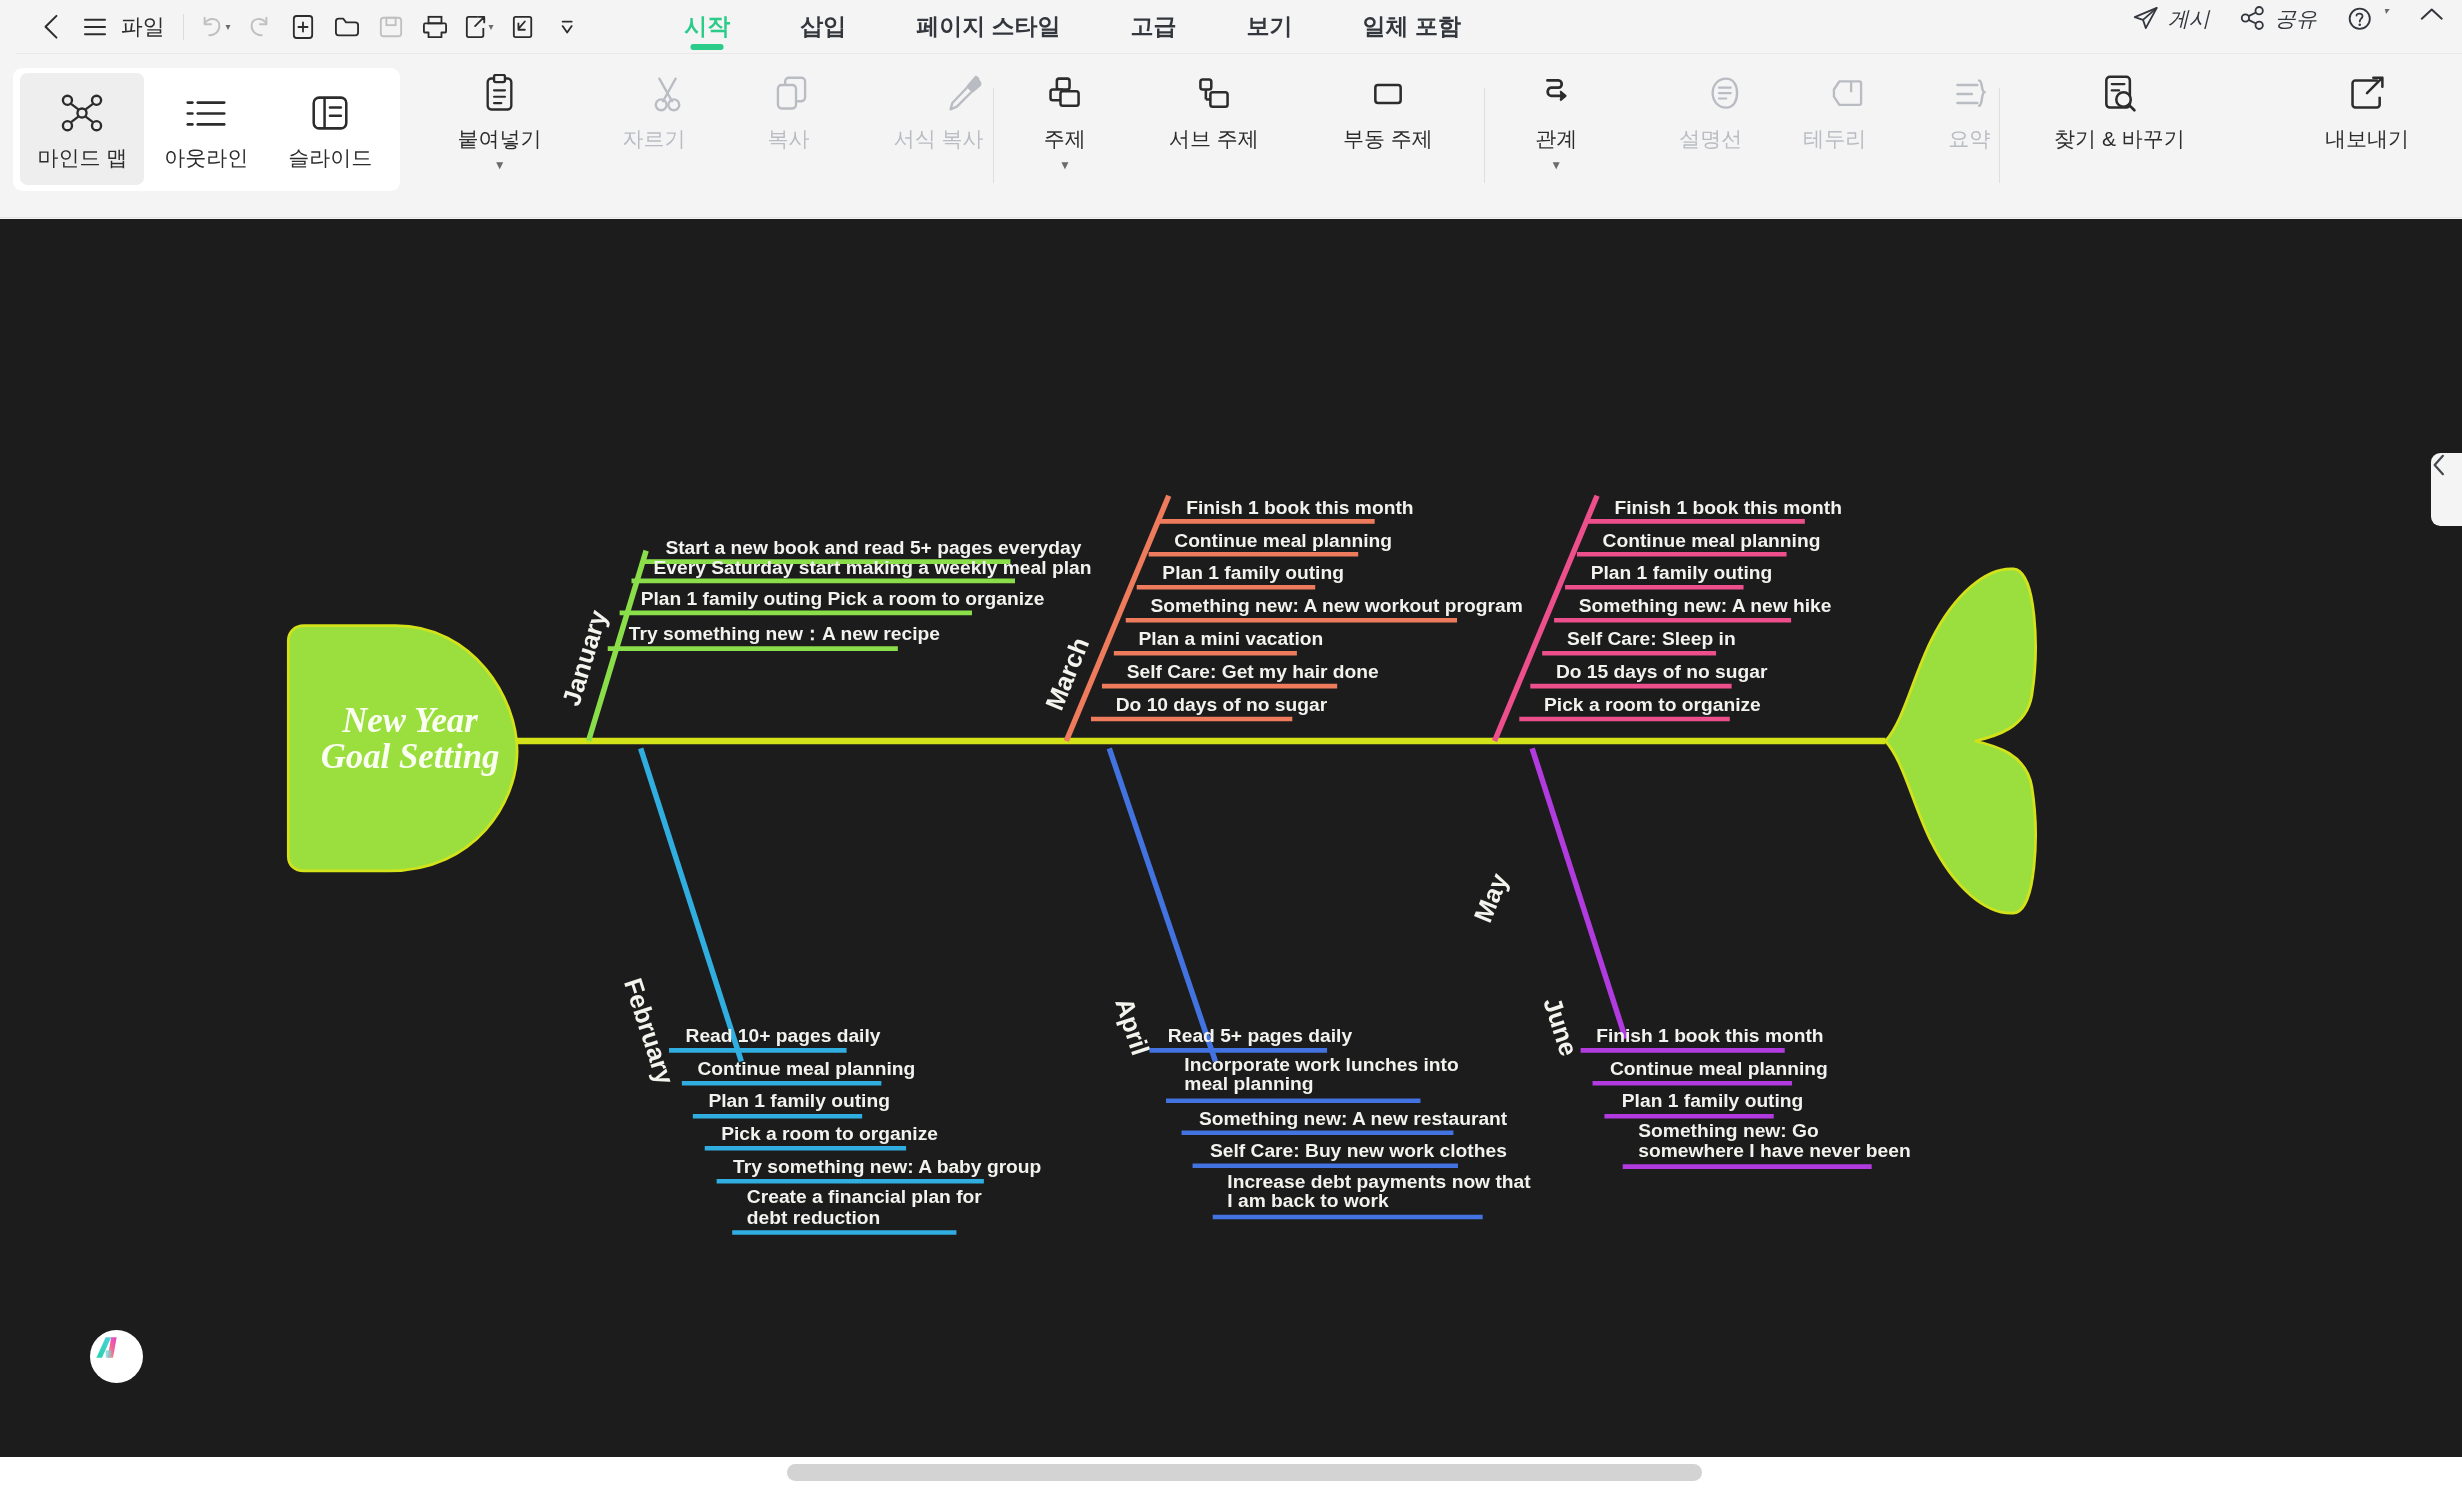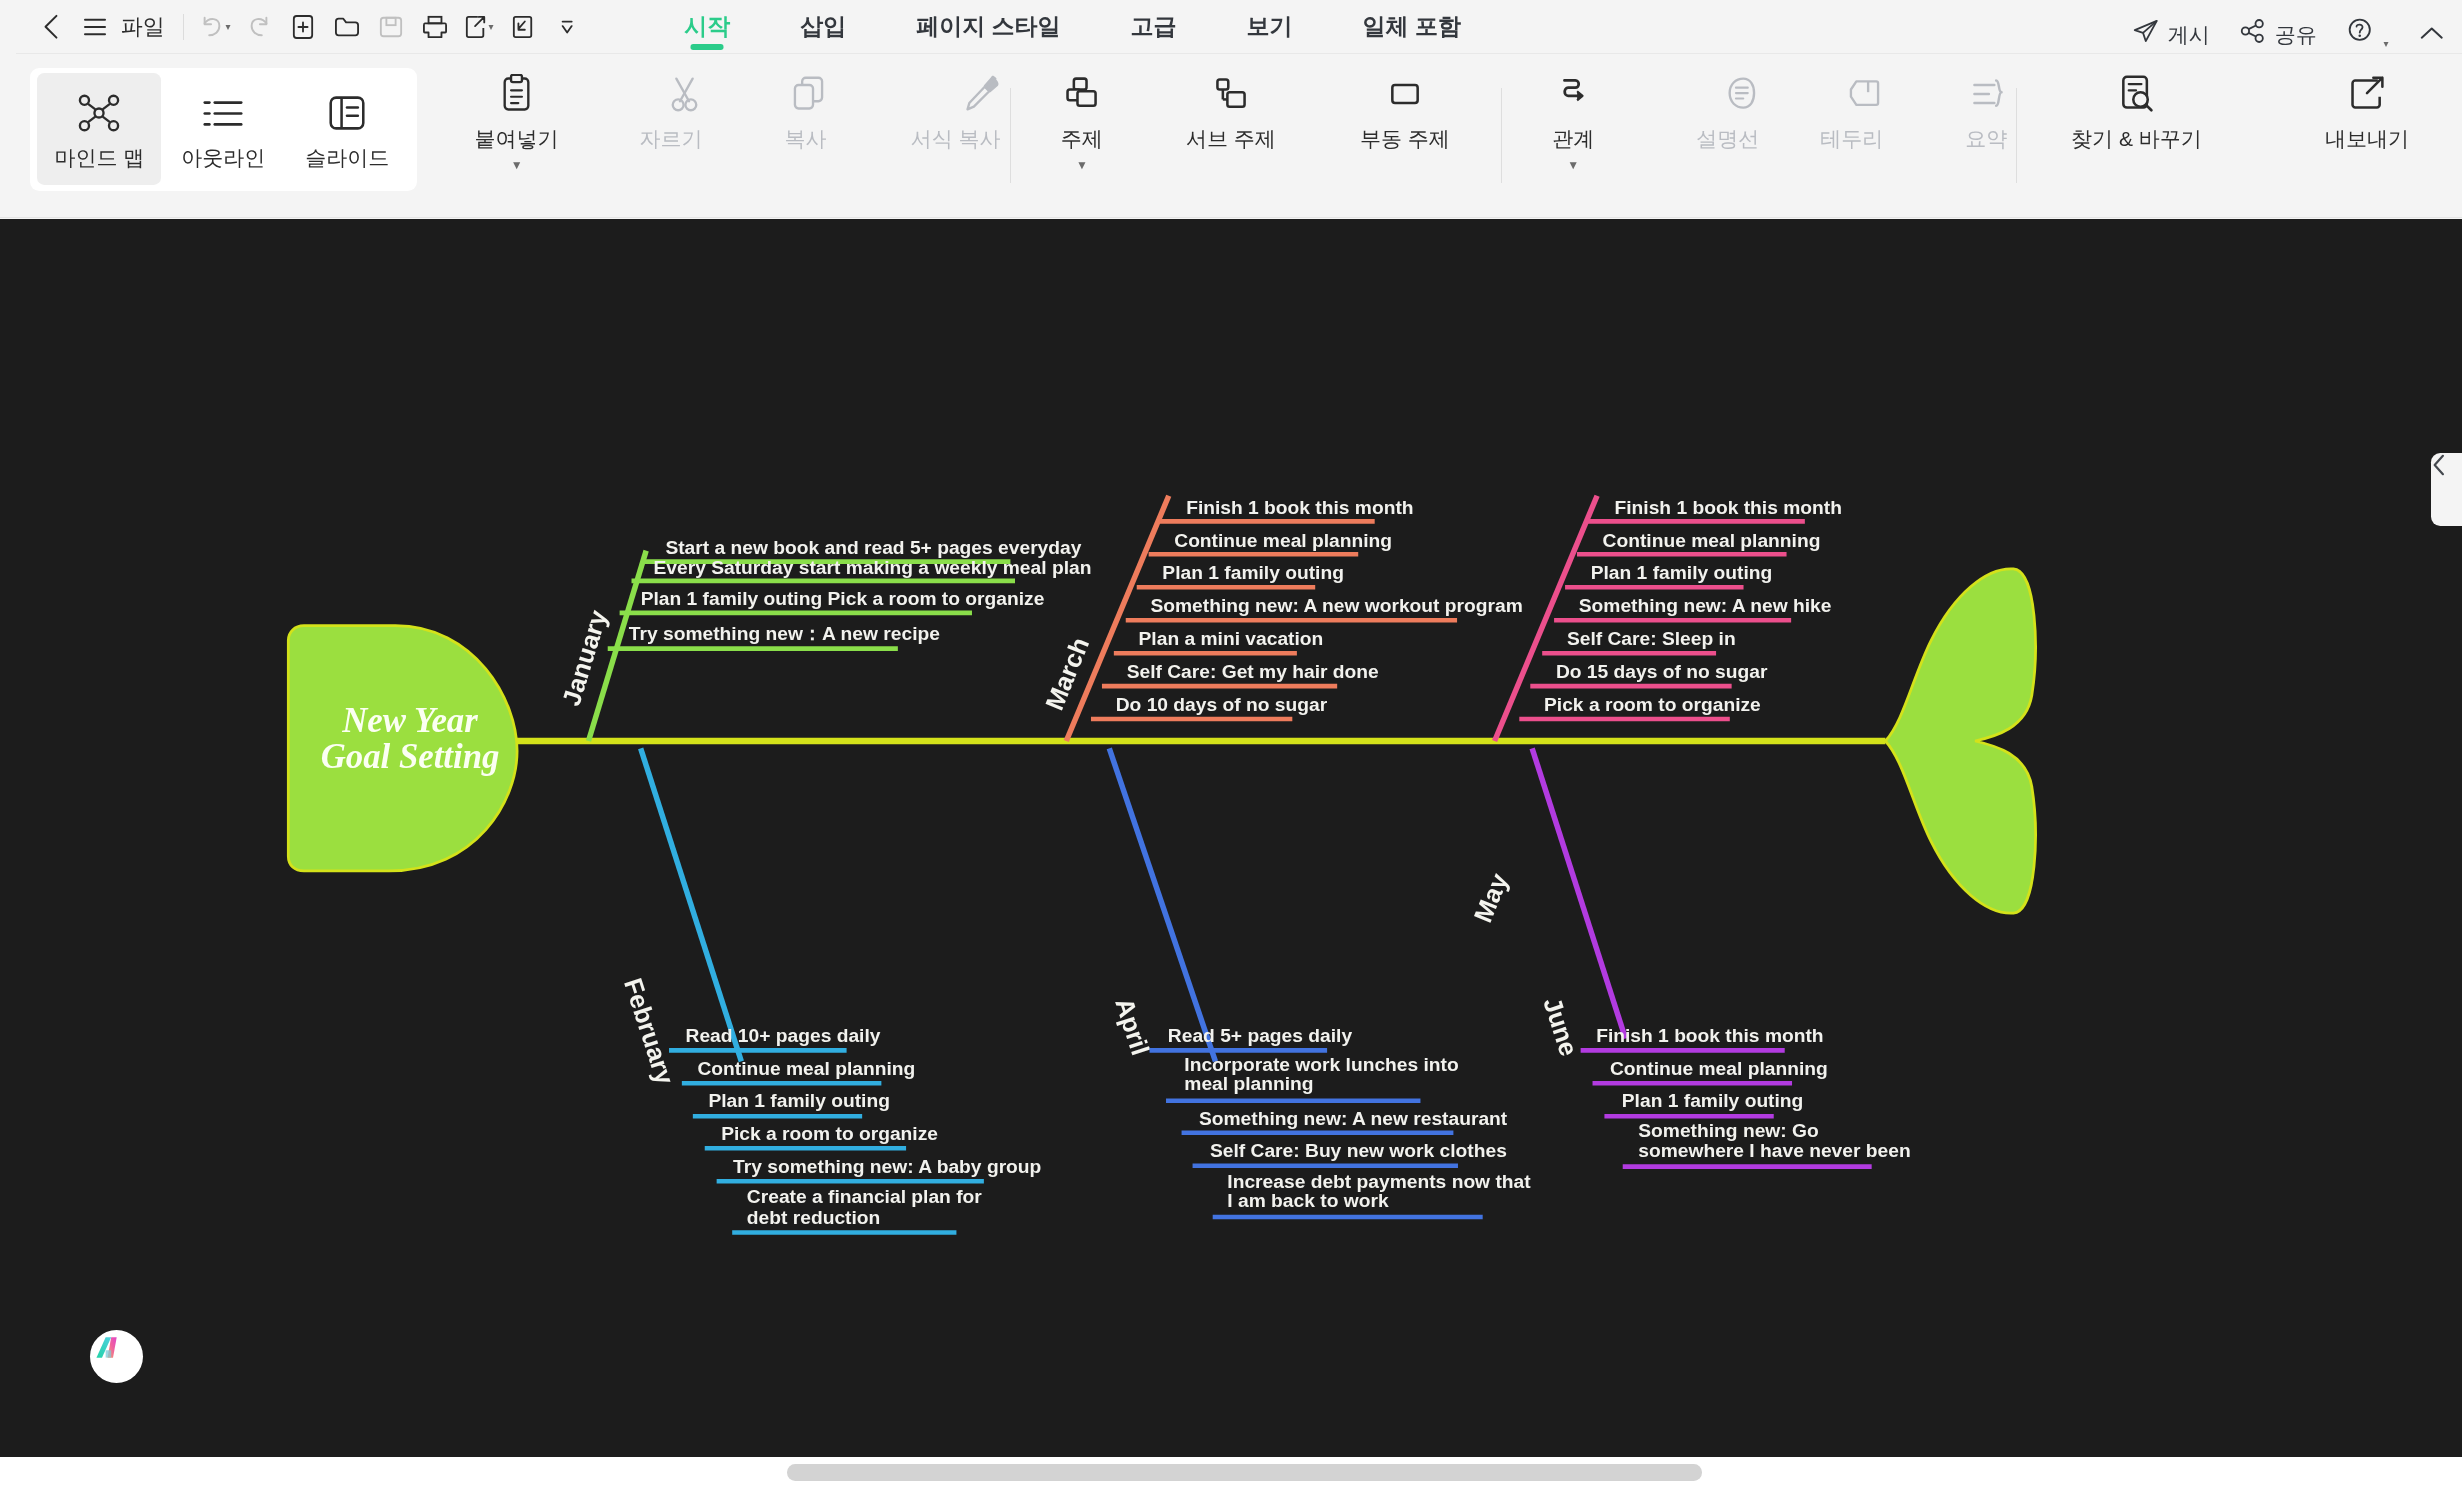--- a/index.html
+++ b/index.html
@@ -49,33 +49,33 @@
     content: ""; position: absolute;
     bottom: 3.7px; left: 50%; transform: translateX(-50%);
     width: 33px; height: 5.5px; border-radius: 2.7px; background: #2bcc8a;
   }
 
   .mb-right {
     margin-left: auto; display: flex; align-items: center;
     padding-right: 18.3px; gap: 0;
   }
   .mb-rbtn {
-    display: flex; align-items: flex-end; gap: 8.2px;
+    display: flex; align-items: flex-start; gap: 8.2px;
     padding: 0 14.6px; height: 44px; color: #33373d; font-size: 21px;
     white-space: nowrap;
+    font-style: italic;
   }
 
   
   .ribbon {
     position: absolute; top: 54px; left: 0;
     width: 2462px; height: 164px;
     background: #f4f4f4;
     display: flex; align-items: flex-start;
     border-bottom: 0.9px solid #e4e4e4;
-    padding-left: 17px;
   }
   .rb-group { display: flex; align-items: flex-start; height: 164px; }
   .rb-viewgroup {
     margin: 13.7px 0 0 13px;
     background: #ffffff; border-radius: 9.2px;
     display: flex; padding: 5.5px 7.3px; height: 123px;
   }
   .rb-item {
     width: 124px; min-width: 124px;
     padding-top: 14.6px;

